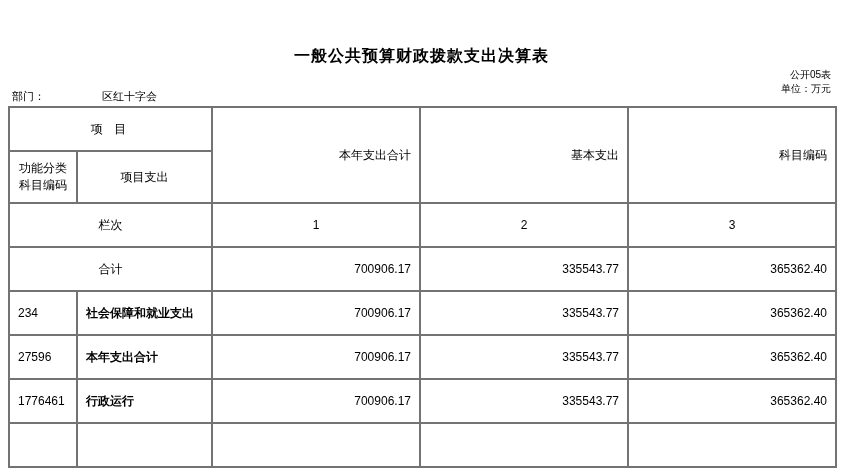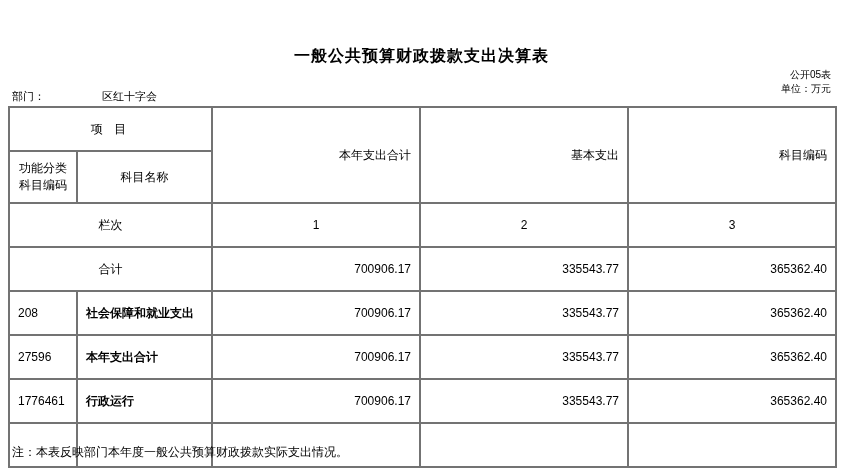--- a/index.html
+++ b/index.html
@@ -141,38 +141,38 @@
         <td colspan="2" class="hdr-item">项    目</td>
         <td rowspan="2" class="hdr-big">本年支出合计</td>
         <td rowspan="2" class="hdr-big">基本支出</td>
         <td rowspan="2" class="hdr-big">科目编码</td>
       </tr>
       <tr>
         <td class="hdr-sub">
           <div>功能分类</div>
           <div>科目编码</div>
         </td>
-        <td class="hdr-sub">科目名称</td>
+        <td class="hdr-sub">项目支出</td>
       </tr>
       <tr>
         <td colspan="2" class="ctr">栏次</td>
         <td class="ctr">1</td>
         <td class="ctr">2</td>
         <td class="ctr">3</td>
       </tr>
 
       <tr>
         <td colspan="2" class="ctr">合计</td>
         <td class="num">700906.17</td>
         <td class="num">335543.77</td>
         <td class="num">365362.40</td>
       </tr>
 
       <tr>
-        <td class="lbl-left">208</td>
+        <td class="lbl-left">234</td>
         <td class="lbl-name">社会保障和就业支出</td>
         <td class="num">700906.17</td>
         <td class="num">335543.77</td>
         <td class="num">365362.40</td>
       </tr>
 
       <tr>
         <td class="lbl-left">27596</td>
         <td class="lbl-name">本年支出合计</td>
         <td class="num">700906.17</td>
@@ -205,14 +205,13 @@
       <tr class="row-empty">
         <td></td>
         <td></td>
         <td></td>
         <td></td>
         <td></td>
       </tr>
     </tbody>
   </table>
 
-  <div class="note">注：本表反映部门本年度一般公共预算财政拨款实际支出情况。</div>
 </div>
 
 </body></html>

